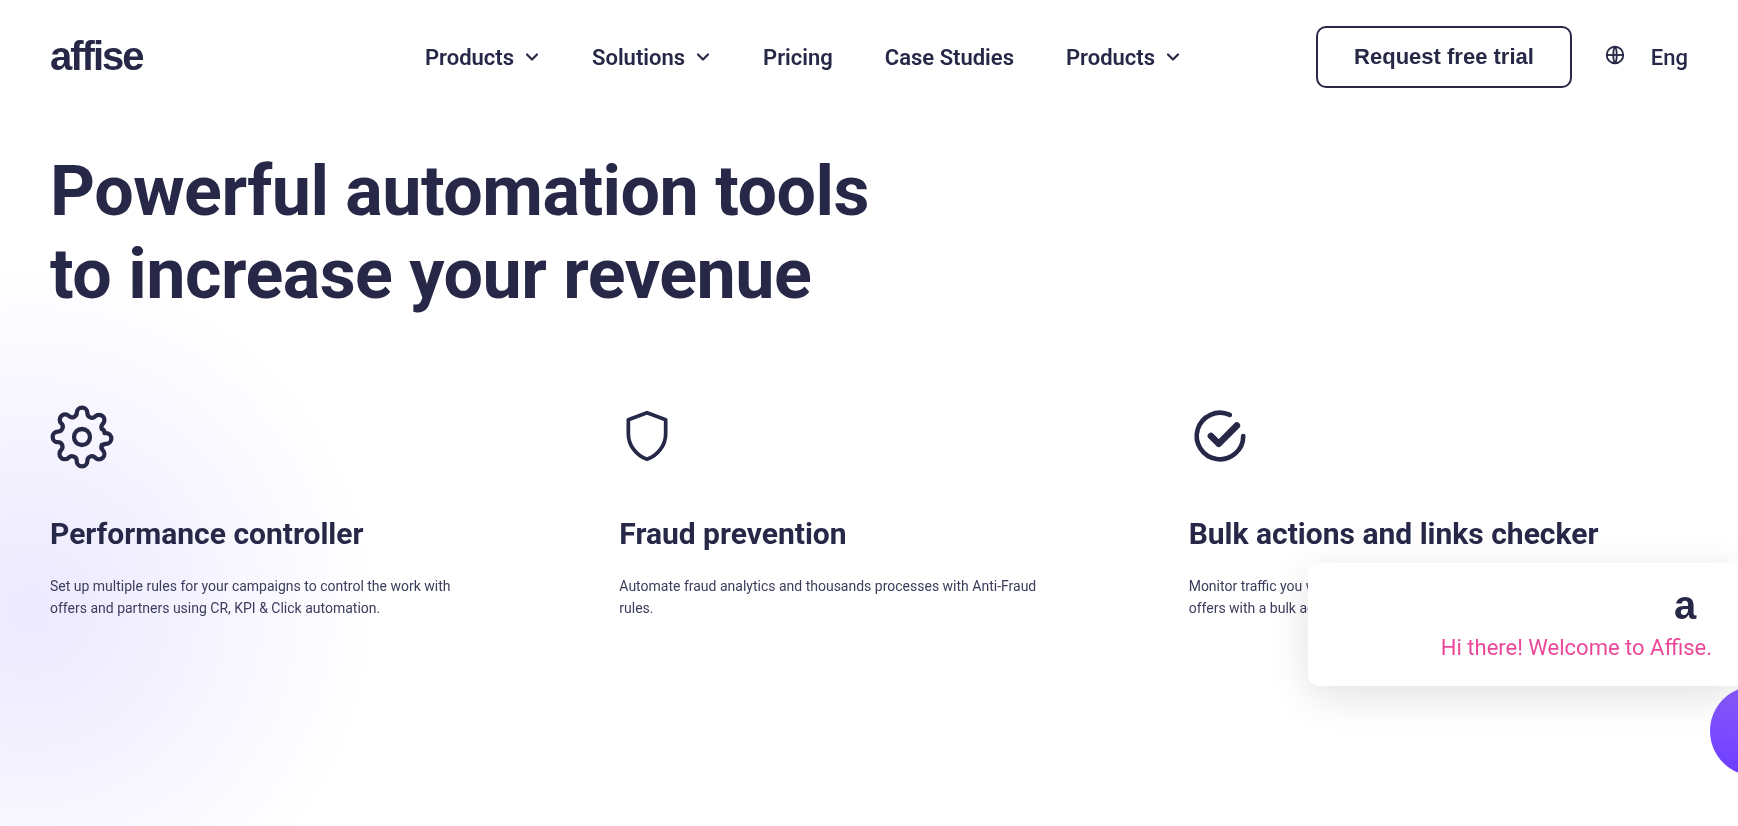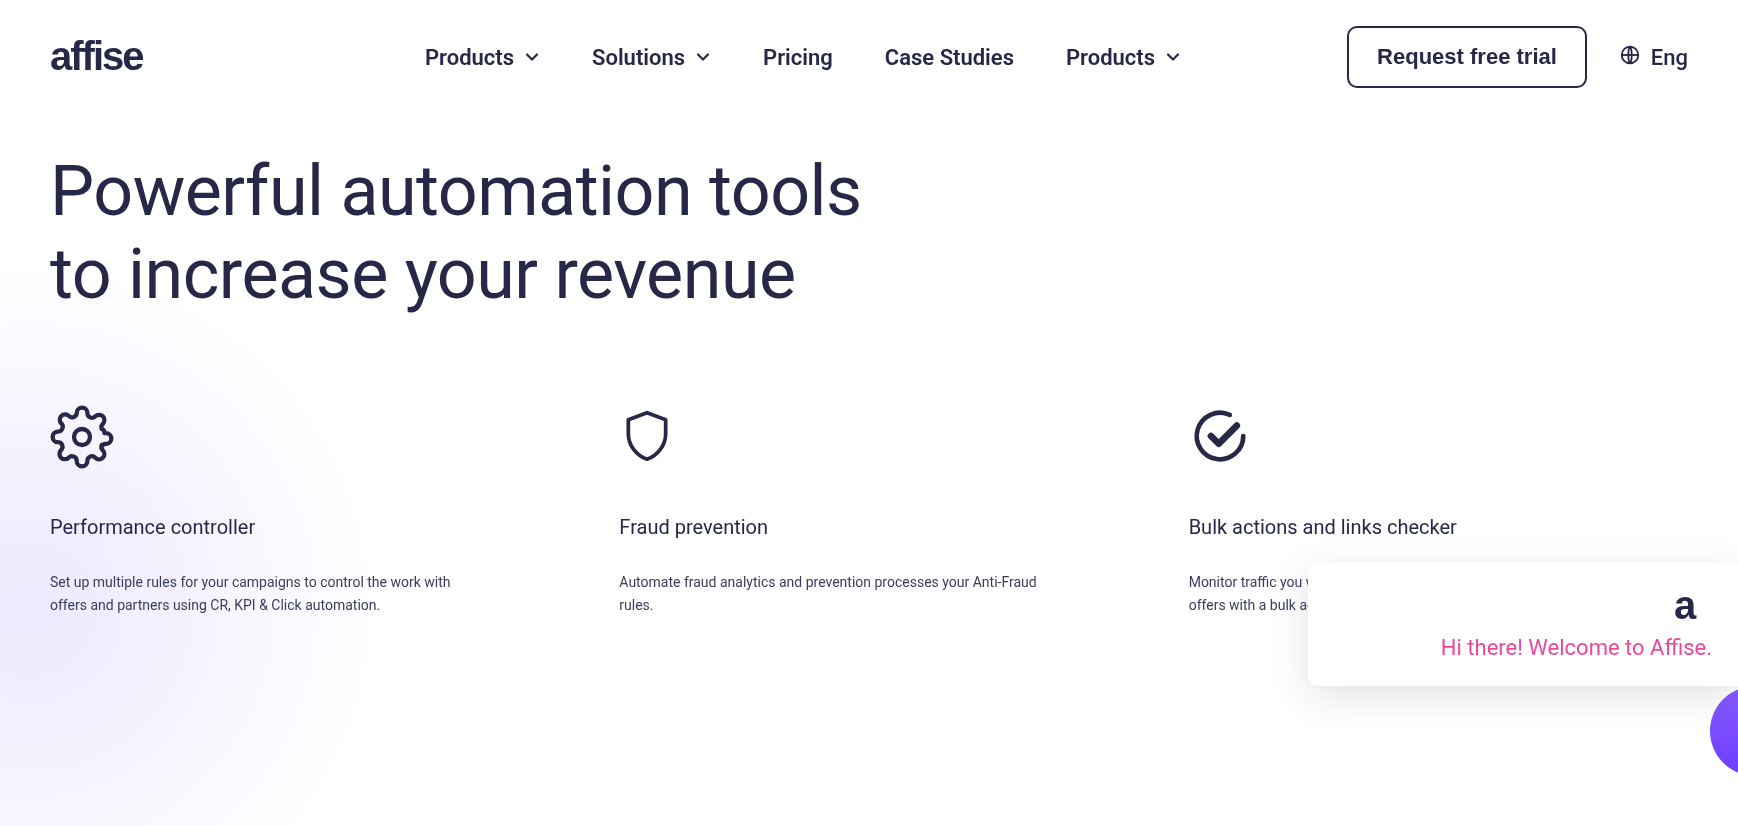--- a/index.html
+++ b/index.html
@@ -72,46 +72,46 @@
     display: flex;
     align-items: center;
     gap: 32px;
   }
   .cta {
     border: 2px solid var(--border);
     background: #fff;
     color: var(--navy);
     font-size: 22px;
     font-weight: 700;
-    padding: 16px 28px;
+    padding: 16px 36px;
     border-radius: 10px;
     cursor: pointer;
   }
   .lang {
     display: flex;
     align-items: center;
-    gap: 10px;
+    gap: 25px;
     font-size: 22px;
     font-weight: 500;
     color: var(--navy);
     cursor: pointer;
     text-align: center;
   }
 
   
   .hero {
     padding: 62px 50px 0 50px;
     position: relative;
     z-index: 1;
   }
   .hero h1 {
     margin: 0;
     font-size: 70px;
     line-height: 1.18;
-    font-weight: 400;
+    font-weight: 700;
     color: var(--navy);
     letter-spacing: -0.5px;
   }
 
   
   .features {
     display: grid;
     grid-template-columns: repeat(3, 1fr);
     gap: 70px;
     padding: 90px 50px 0 50px;
@@ -122,23 +122,23 @@
     max-width: 440px;
   }
   .feature .icon {
     height: 70px;
     display: flex;
     align-items: flex-start;
     color: var(--navy);
     margin-bottom: 40px;
   }
   .feature h3 {
-    margin: 0 0 31px 0;
-    font-size: 20px;
-    font-weight: 400;
+    margin: 0 0 22px 0;
+    font-size: 30px;
+    font-weight: 700;
     color: var(--navy);
     line-height: 1.25;
   }
   .feature p {
     margin: 0;
     font-size: 14px;
     line-height: 1.6;
     color: var(--muted);
     font-weight: 400;
   }
@@ -259,21 +259,21 @@
     <p>Set up multiple rules for your campaigns to control the work with offers and partners using CR, KPI &amp; Click automation.</p>
   </div>
 
   <div class="feature">
     <div class="icon">
       <svg width="56" height="62" viewBox="0 0 24 24" fill="none" stroke="#272847" stroke-width="1.6" stroke-linecap="round" stroke-linejoin="round">
         <path d="M12 2l8 3v6c0 5-3.4 9.4-8 11-4.6-1.6-8-6-8-11V5l8-3z"></path>
       </svg>
     </div>
     <h3>Fraud prevention</h3>
-    <p>Automate fraud analytics and prevention processes your Anti-Fraud rules.</p>
+    <p>Automate fraud analytics and thousands processes with Anti-Fraud rules.</p>
   </div>
 
   <div class="feature">
     <div class="icon">
       <svg width="62" height="62" viewBox="0 0 24 24" fill="none" stroke="#272847" stroke-width="1.8" stroke-linecap="round" stroke-linejoin="round">
         <path d="M21 12a9 9 0 1 1-5.2-8.15"></path>
         <path d="M8.5 12l3 3 7-7" stroke-width="2.6"></path>
       </svg>
     </div>
     <h3>Bulk actions and links checker</h3>

